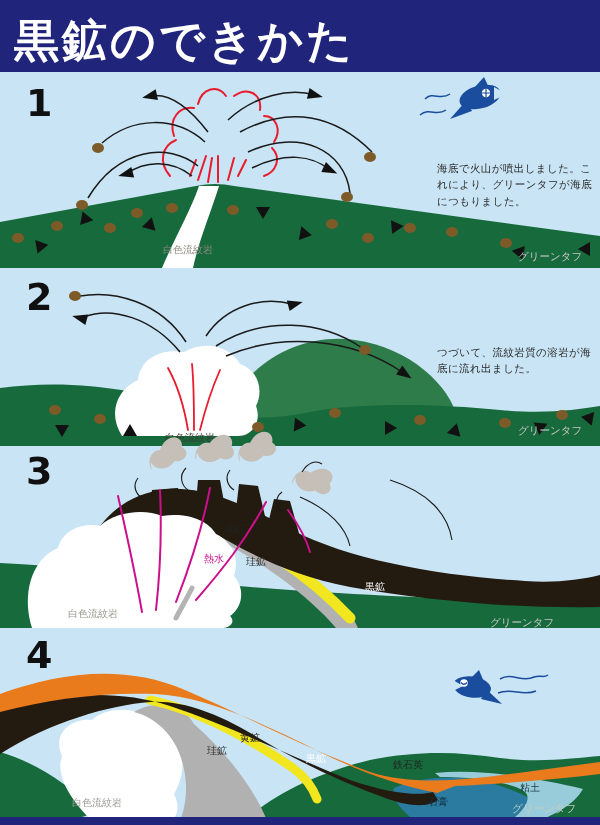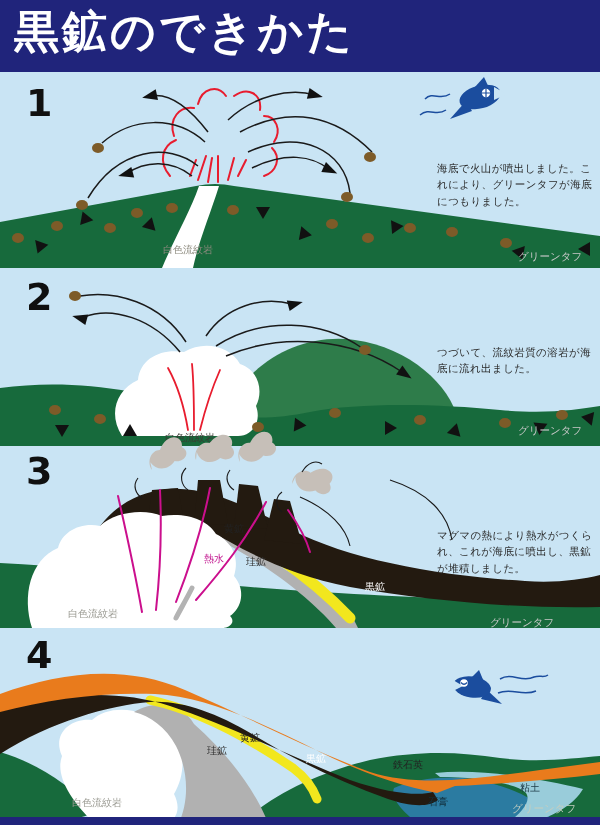--- a/index.html
+++ b/index.html
@@ -1,19 +1,19 @@
 <!DOCTYPE html>
 <html><head>
 <meta charset="utf-8">
 <style>
   html,body{margin:0;padding:0;background:#e8e8e8;}
   .page{position:relative;width:600px;height:825px;background:#c9e4f4;overflow:hidden;
         font-family:"DejaVu Sans","Liberation Sans",sans-serif;}
   .header{position:absolute;top:0;left:0;width:600px;height:72px;background:#20247b;}
-  .title{margin:0;padding:2px 0 0 14px;font-size:45px;font-weight:600;color:#ffffff;
+  .title{margin:0;padding:11px 0 0 14px;font-size:45px;font-weight:600;color:#ffffff;
          letter-spacing:3px;white-space:nowrap;}
   .scene{position:absolute;top:0;left:0;width:600px;height:825px;}
   .panel-num{position:absolute;left:26px;font-size:38px;font-weight:800;color:#101010;line-height:1;}
   .num1{top:84px}.num2{top:278px}.num3{top:452px}.num4{top:636px}
   .desc{position:absolute;left:437px;width:160px;font-size:10.5px;line-height:1.55;
         color:#2a2a2a;letter-spacing:0.4px;text-align:left;}
   .d1{top:160px}.d2{top:344px}.d3{top:527px}.d4{top:698px}
   svg text{font-family:"DejaVu Sans","Liberation Sans",sans-serif;}
 </style>
 </head>
@@ -229,15 +229,14 @@
     <h1 class="title">黒鉱のできかた</h1>
   </div>
 
   <div class="panel-num num1">1</div>
   <div class="panel-num num2">2</div>
   <div class="panel-num num3">3</div>
   <div class="panel-num num4">4</div>
 
   <div class="desc d2">つづいて、流紋岩質の溶岩が海底に流れ出ました。</div>
   <div class="desc d1">海底で火山が噴出しました。これにより、グリーンタフが海底につもりました。</div>
-  <div class="desc d3">マグマの熱により熱水がつくられ、これが海底に噴出し、黒鉱が堆積しました。</div>
 
 </div>
 
 </body></html>

